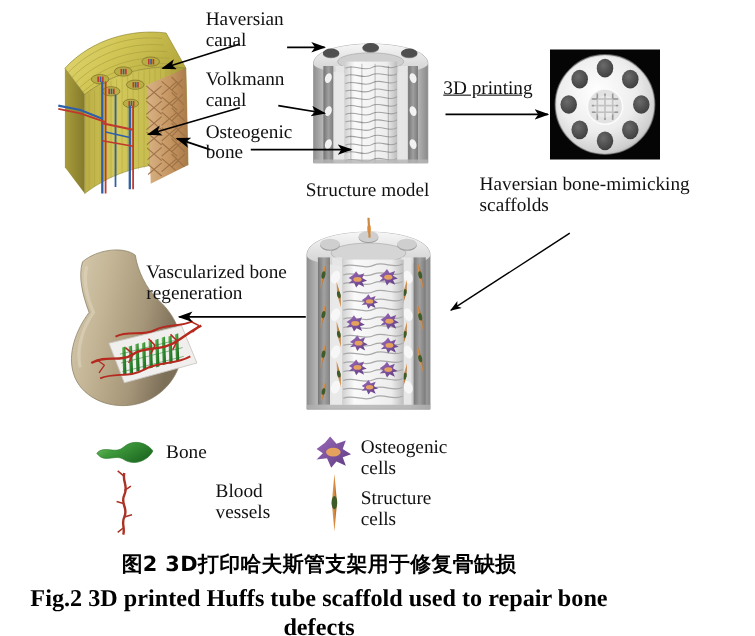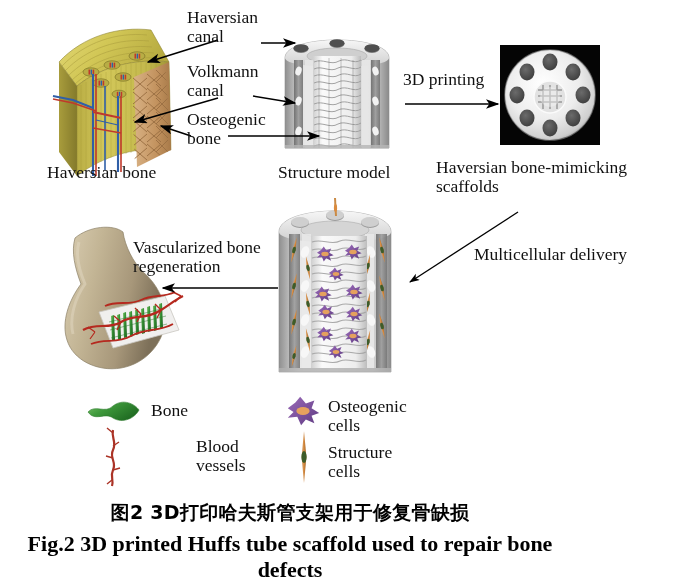--- a/index.html
+++ b/index.html
@@ -581,32 +581,30 @@
 <div class="lbl lbl-18" style="left:174px;top:62px;">
   <div>Volkmann</div>
   <div>canal</div>
 </div>
 
 <div class="lbl lbl-18" style="left:174px;top:110px;">
   <div>Osteogenic</div>
   <div>bone</div>
 </div>
 
-<div class="lbl lbl-18" style="left:34px;top:163px;">Haversian bone</div>
 
 <div class="lbl lbl-18" style="left:265px;top:163px;">Structure model</div>
 
-<div class="lbl lbl-18" style="left:390px;top:70px;">3D printing</div>
+<div class="lbl lbl-18" style="left:390px;top:70px;text-decoration:underline;">3D printing</div>
 
 <div class="lbl lbl-18" style="left:423px;top:158px;">
   <div>Haversian bone-mimicking</div>
   <div>scaffolds</div>
 </div>
 
-<div class="lbl lbl-18" style="left:461px;top:245px;">Multicellular delivery</div>
 
 <div class="lbl lbl-18" style="left:120px;top:238px;">
   <div>Vascularized bone</div>
   <div>regeneration</div>
 </div>
 
 <div class="lbl lbl-18" style="left:138px;top:401px;">Bone</div>
 
 <div class="lbl lbl-18" style="left:138px;top:437px;margin-left:45px;">
   <div>Blood</div>

